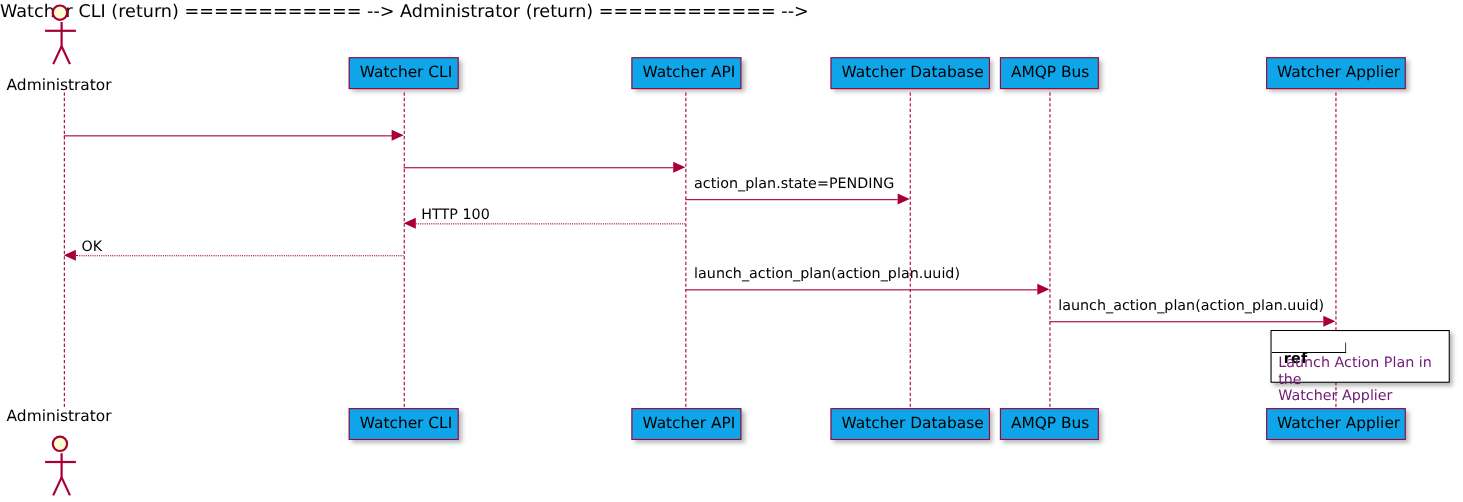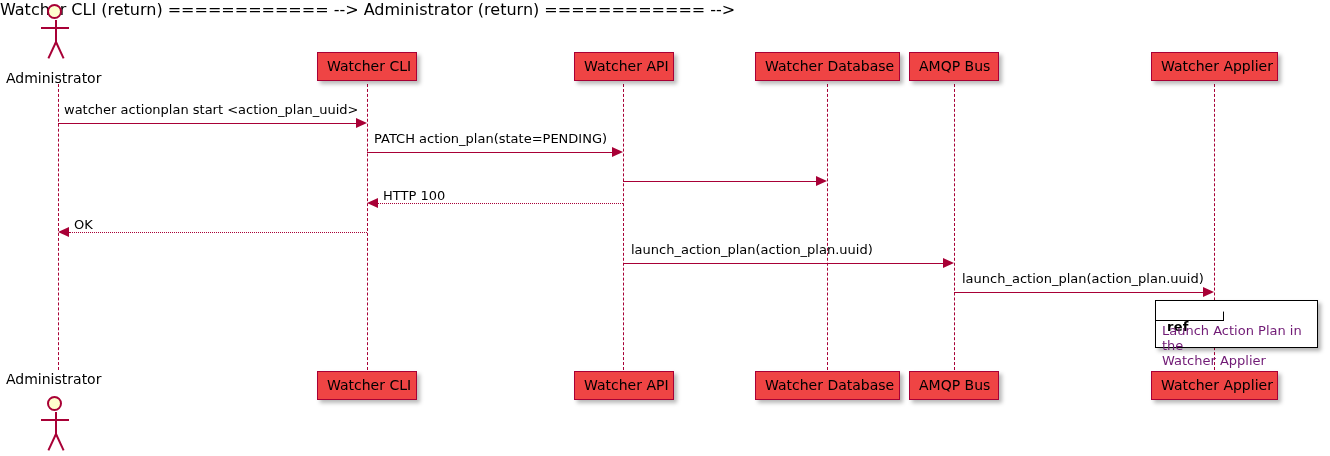--- a/index.html
+++ b/index.html
@@ -23,21 +23,21 @@
     position: absolute;
     width: 0;
     border-left: 1px dashed #A80036;
     top: 84px;
     height: 286px;
   }
 
   
   .participant {
     position: absolute;
-    background: #ef4444;
+    background: #0ea5e9;
     border: 1.5px solid #A80036;
     box-shadow: 3px 3px 4px rgba(0,0,0,0.28);
     color: #000000;
     font-size: 14px;
     line-height: 1;
     padding: 6px 9px 7px 9px;
     white-space: nowrap;
     box-sizing: border-box;
     text-align: center;
   }
@@ -200,30 +200,29 @@
 
   <div class="participant" style="left:574px; top:52px; width:100px;">Watcher API</div>
 
   <div class="participant" style="left:755px; top:52px; width:145px;">Watcher Database</div>
 
   <div class="participant" style="left:909px; top:52px; width:90px;">AMQP Bus</div>
 
   <div class="participant" style="left:1151px; top:52px; width:127px;">Watcher Applier</div>
 
   
-  <div class="msg-label" style="left:64px; top:102px;">watcher actionplan start &lt;action_plan_uuid&gt;</div>
   <div class="msg-line" style="left:58px; top:123px; width:300px;"></div>
   <div class="arrow-head right" style="left:356px; top:118px;"></div>
 
   
-  <div class="msg-label" style="left:374px; top:131px;">PATCH action_plan(state=PENDING)</div>
   <div class="msg-line" style="left:367px; top:152px; width:245px;"></div>
   <div class="arrow-head right" style="left:612px; top:147px;"></div>
 
   
+  <div class="msg-label" style="left:631px; top:160px;">action_plan.state=PENDING</div>
   <div class="msg-line" style="left:623px; top:181px; width:193px;"></div>
   <div class="arrow-head right" style="left:816px; top:176px;"></div>
 
    Watcher CLI (return) ============ --&gt;
   <div class="msg-label" style="left:383px; top:188px;">HTTP 100</div>
   <div class="msg-line dashed" style="left:378px; top:203px; width:245px;"></div>
   <div class="arrow-head left" style="left:367px; top:198px;"></div>
 
    Administrator (return) ============ --&gt;
   <div class="msg-label" style="left:74px; top:217px;">OK</div>

